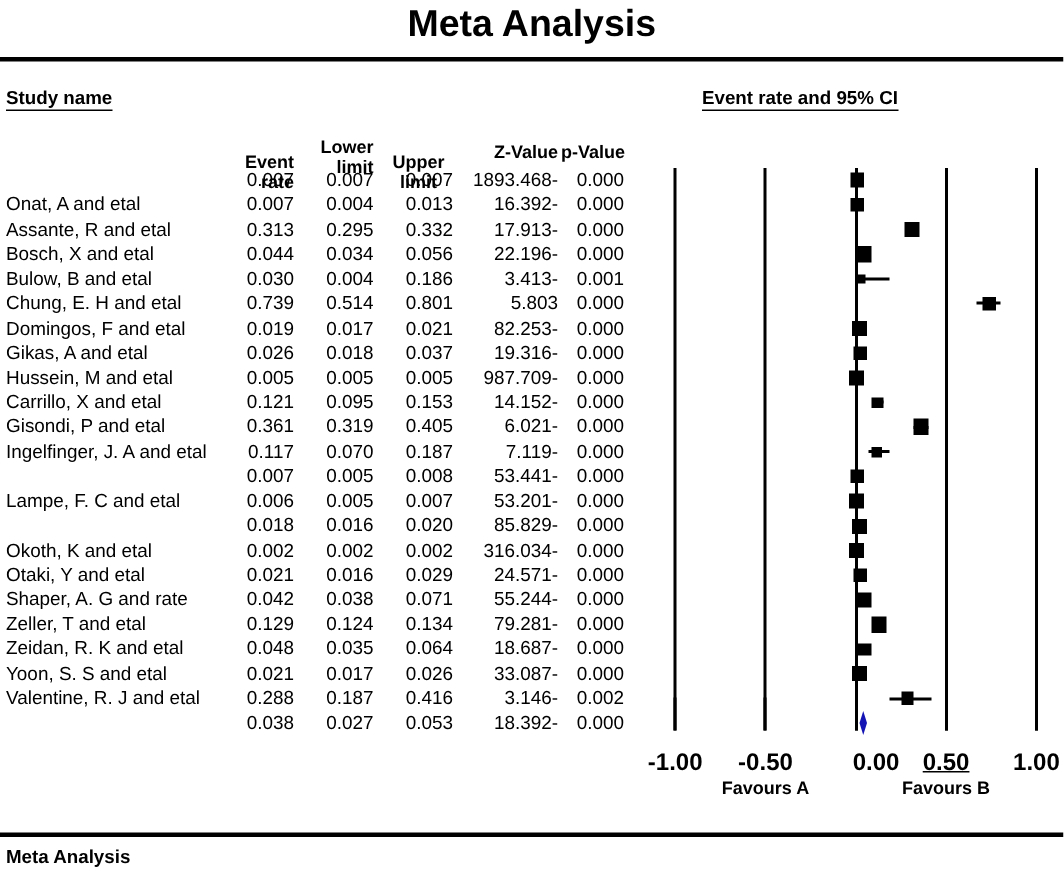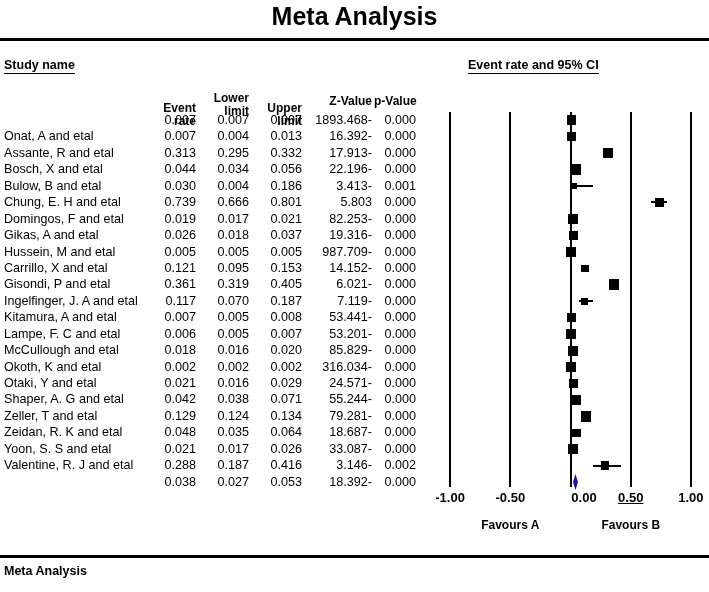--- a/index.html
+++ b/index.html
@@ -99,22 +99,22 @@
   }
   .tickline {
     position: absolute;
     width: 2px;
     height: 22px;
     background: #000;
     top: 353px;
   }
   .ticklabel {
     position: absolute;
-    top: 378px;
-    font-size: 13px;
+    top: 388px;
+    font-size: 16px;
     font-weight: bold;
     transform: translateX(-50%);
     white-space: nowrap;
   }
   .favours {
     position: absolute;
     top: 406px;
     font-size: 12px;
     font-weight: bold;
     transform: translateX(-50%);
@@ -152,21 +152,21 @@
   <div class="hdr-underline" id="hdr-eventrate">Event rate and 95% CI</div>
 
   <div class="subhdr" style="left:150px; width:46px; top:30px;">
     <span class="l1">Event</span>
     <span class="l2">rate</span>
   </div>
   <div class="subhdr" style="left:203px; width:46px; top:20px;">
     <span class="l1">Lower</span>
     <span class="l2">limit</span>
   </div>
-  <div class="subhdr" style="left:256px; width:46px; top:30px;">
+  <div class="subhdr" style="left:256px; width:46px; top:30px;text-align:center;">
     <span class="l1">Upper</span>
     <span class="l2">limit</span>
   </div>
   <div class="subhdr" style="left:310px; width:62px; top:43px;">
     <span class="l2">Z-Value</span>
   </div>
   <div class="subhdr" style="left:374px; width:42px; top:43px;">
     <span class="l2">p-Value</span>
   </div>
 </div>
@@ -207,21 +207,21 @@
       <div class="cell c-name">Bulow, B and etal</div>
       <div class="cell c-er">0.030</div>
       <div class="cell c-ll">0.004</div>
       <div class="cell c-ul">0.186</div>
       <div class="cell c-z">3.413-</div>
       <div class="cell c-p">0.001</div>
     </div>
     <div class="row">
       <div class="cell c-name">Chung, E. H and etal</div>
       <div class="cell c-er">0.739</div>
-      <div class="cell c-ll">0.666</div>
+      <div class="cell c-ll">0.514</div>
       <div class="cell c-ul">0.801</div>
       <div class="cell c-z">5.803</div>
       <div class="cell c-p">0.000</div>
     </div>
     <div class="row">
       <div class="cell c-name">Domingos, F and etal</div>
       <div class="cell c-er">0.019</div>
       <div class="cell c-ll">0.017</div>
       <div class="cell c-ul">0.021</div>
       <div class="cell c-z">82.253-</div>
@@ -261,37 +261,35 @@
     </div>
     <div class="row">
       <div class="cell c-name">Ingelfinger, J. A and etal</div>
       <div class="cell c-er">0.117</div>
       <div class="cell c-ll">0.070</div>
       <div class="cell c-ul">0.187</div>
       <div class="cell c-z">7.119-</div>
       <div class="cell c-p">0.000</div>
     </div>
     <div class="row">
-      <div class="cell c-name">Kitamura, A and etal</div>
       <div class="cell c-er">0.007</div>
       <div class="cell c-ll">0.005</div>
       <div class="cell c-ul">0.008</div>
       <div class="cell c-z">53.441-</div>
       <div class="cell c-p">0.000</div>
     </div>
     <div class="row">
       <div class="cell c-name">Lampe, F. C and etal</div>
       <div class="cell c-er">0.006</div>
       <div class="cell c-ll">0.005</div>
       <div class="cell c-ul">0.007</div>
       <div class="cell c-z">53.201-</div>
       <div class="cell c-p">0.000</div>
     </div>
     <div class="row">
-      <div class="cell c-name">McCullough and etal</div>
       <div class="cell c-er">0.018</div>
       <div class="cell c-ll">0.016</div>
       <div class="cell c-ul">0.020</div>
       <div class="cell c-z">85.829-</div>
       <div class="cell c-p">0.000</div>
     </div>
     <div class="row">
       <div class="cell c-name">Okoth, K and etal</div>
       <div class="cell c-er">0.002</div>
       <div class="cell c-ll">0.002</div>
@@ -301,21 +299,21 @@
     </div>
     <div class="row">
       <div class="cell c-name">Otaki, Y and etal</div>
       <div class="cell c-er">0.021</div>
       <div class="cell c-ll">0.016</div>
       <div class="cell c-ul">0.029</div>
       <div class="cell c-z">24.571-</div>
       <div class="cell c-p">0.000</div>
     </div>
     <div class="row">
-      <div class="cell c-name">Shaper, A. G and etal</div>
+      <div class="cell c-name">Shaper, A. G and rate</div>
       <div class="cell c-er">0.042</div>
       <div class="cell c-ll">0.038</div>
       <div class="cell c-ul">0.071</div>
       <div class="cell c-z">55.244-</div>
       <div class="cell c-p">0.000</div>
     </div>
     <div class="row">
       <div class="cell c-name">Zeller, T and etal</div>
       <div class="cell c-er">0.129</div>
       <div class="cell c-ll">0.124</div>

